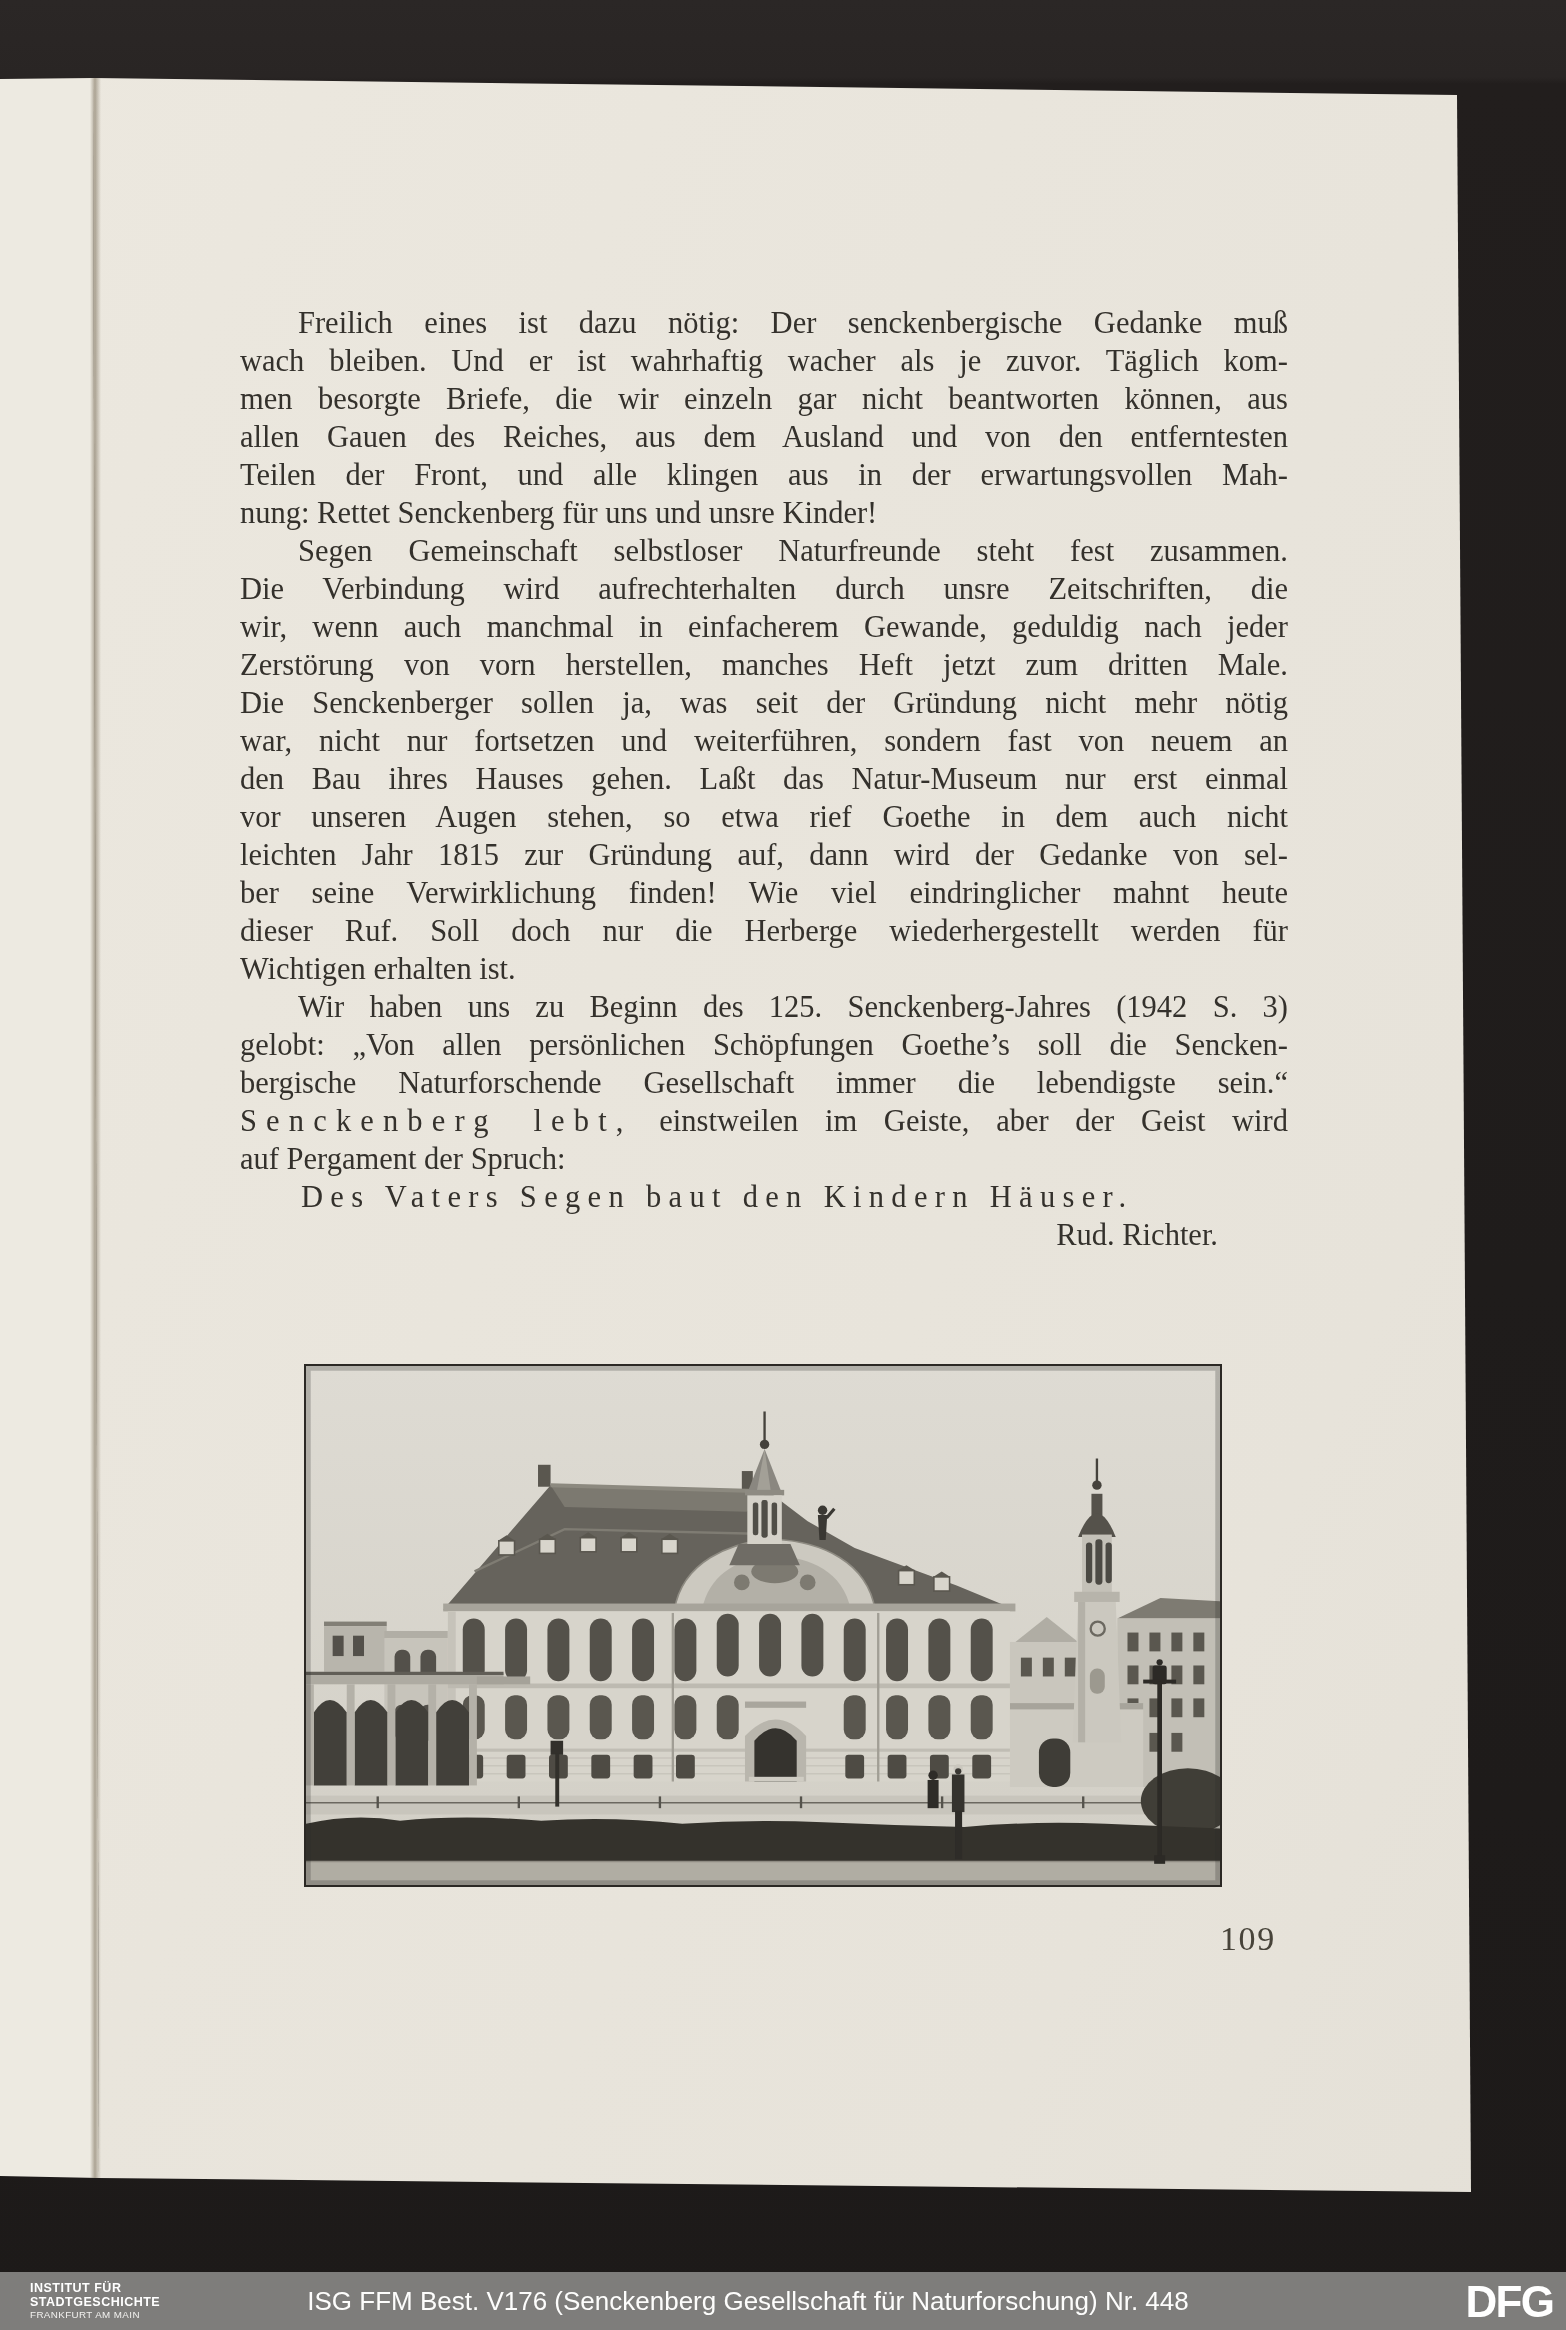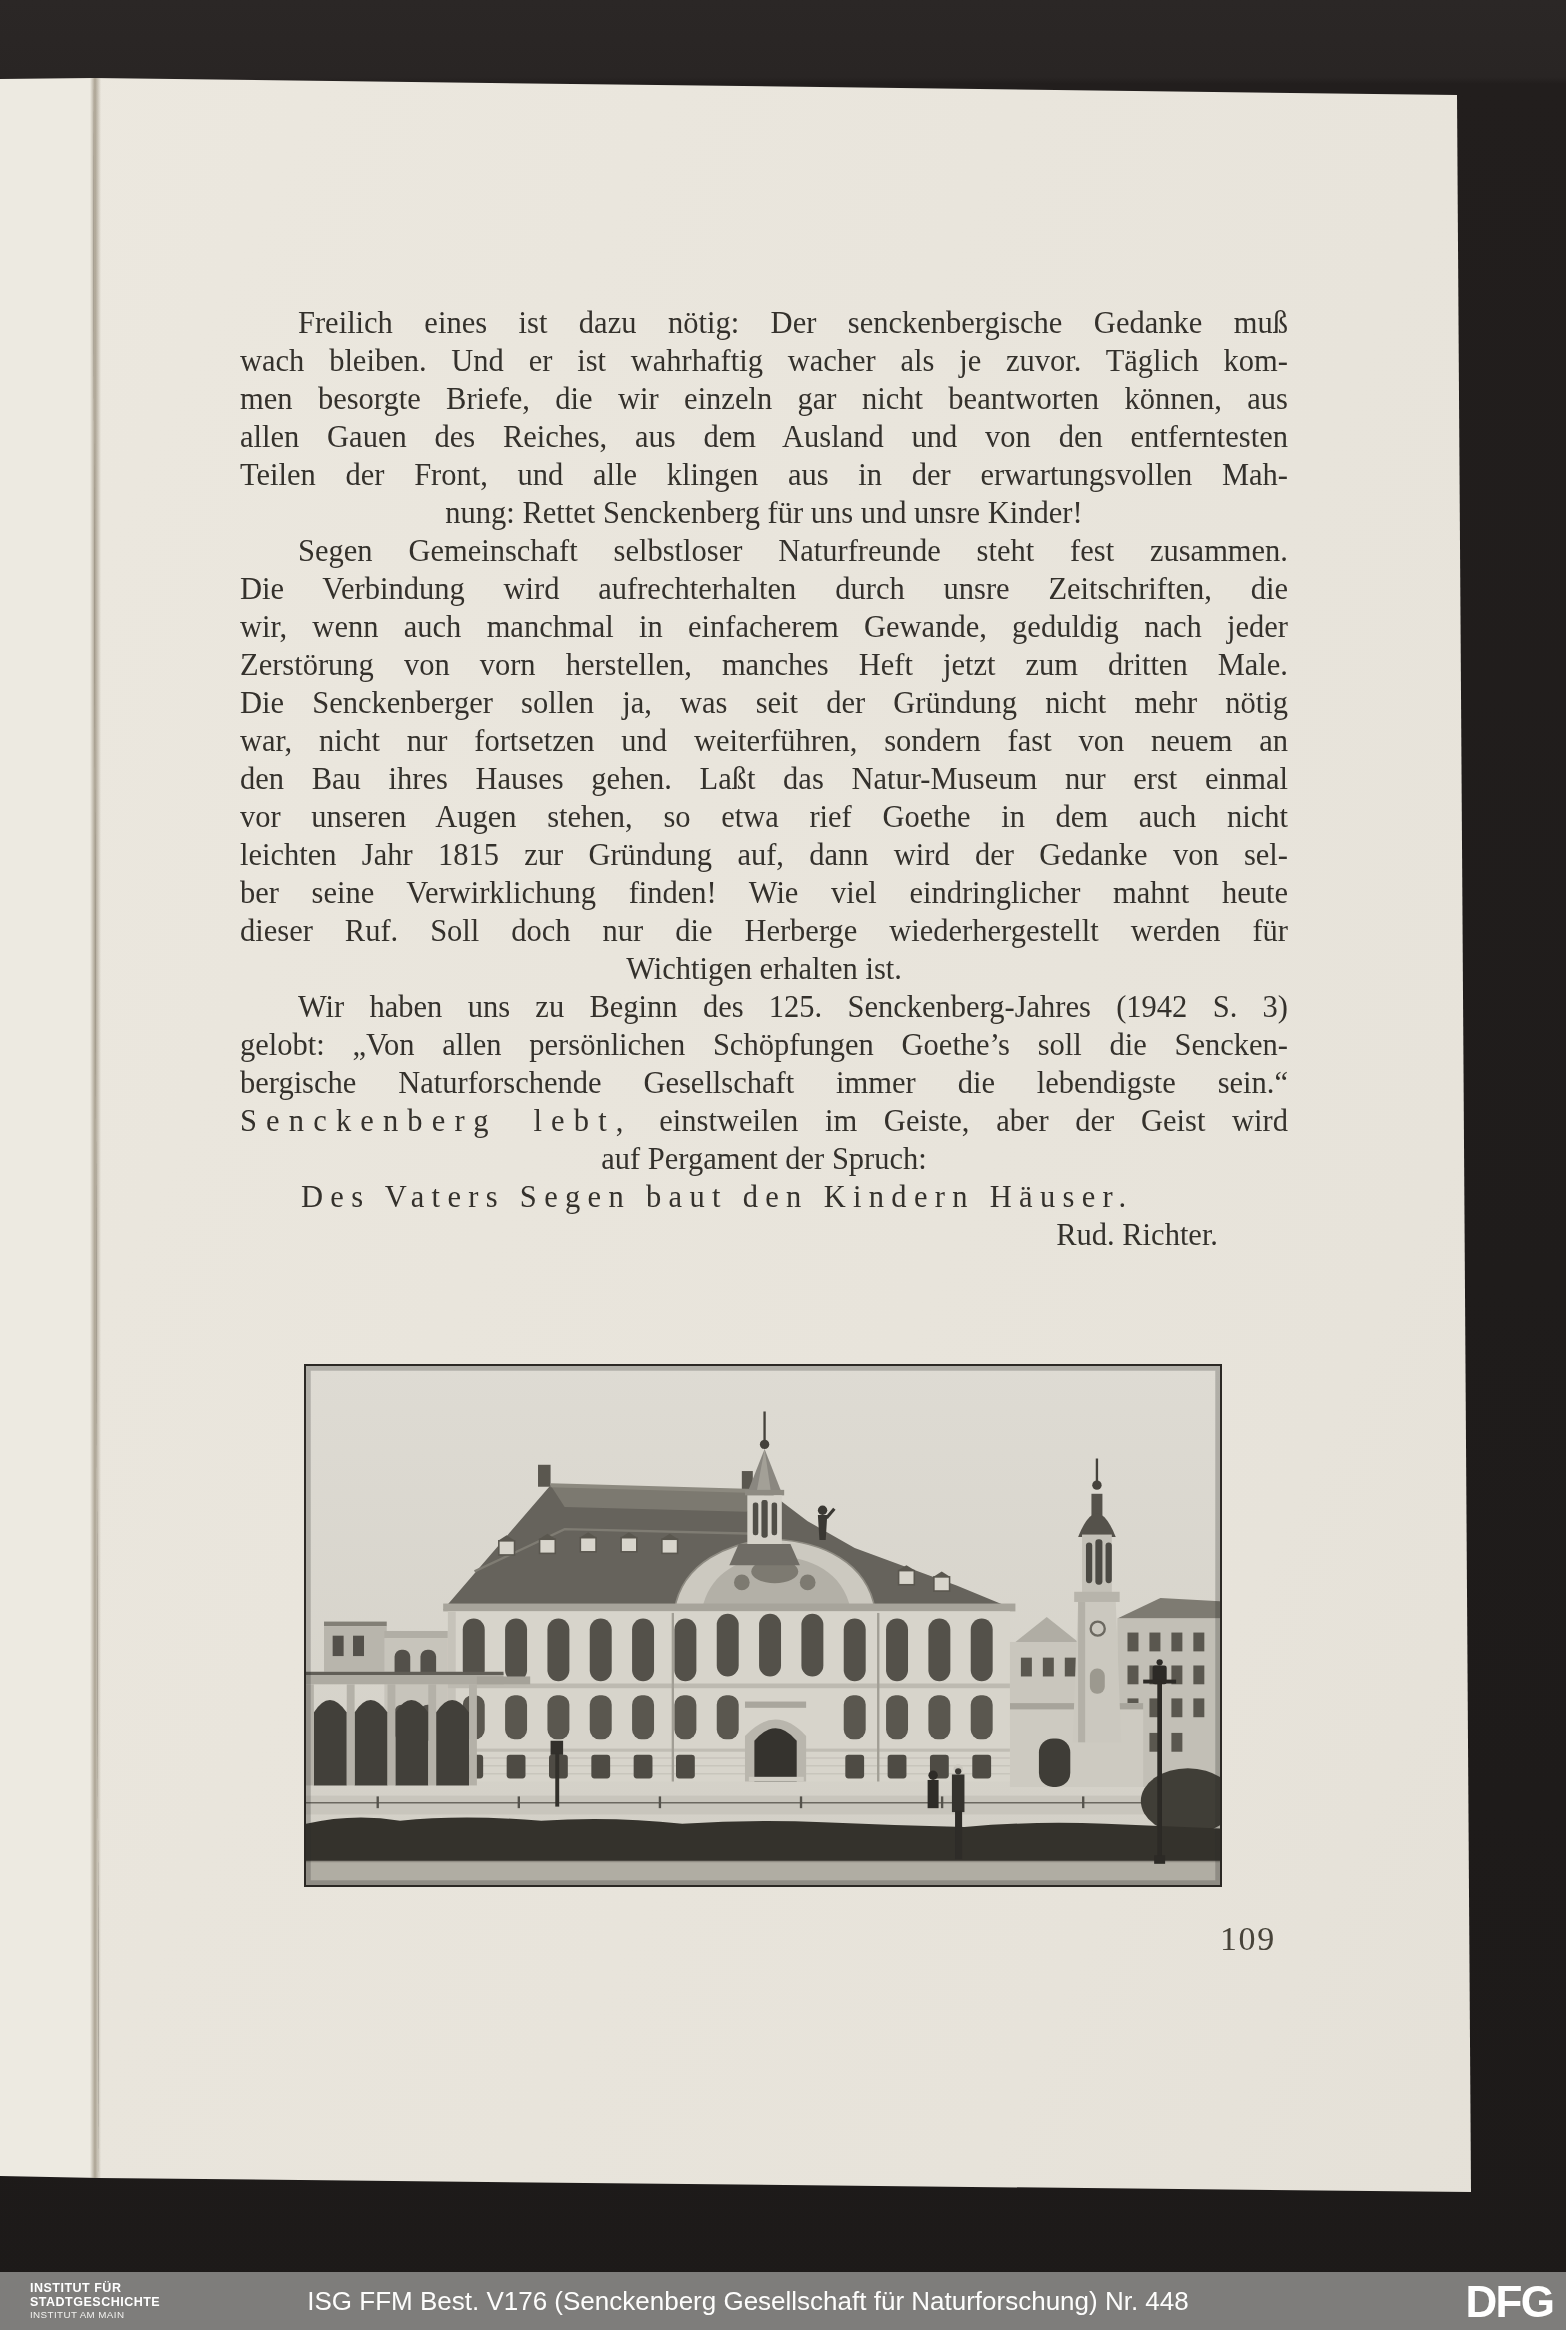--- a/index.html
+++ b/index.html
@@ -13,21 +13,21 @@
   .page-sliver{position:absolute;inset:0;background:#edeae1;
         clip-path:polygon(0px 79px,93px 78px,99px 2178px,0px 2176px);}
   .fold-line{position:absolute;left:90px;top:78px;width:11px;height:2100px;
         background:linear-gradient(90deg,rgba(120,110,95,0) 0%,rgba(150,140,122,.75) 45%,rgba(120,110,95,0) 100%);}
   
   .textblock{position:absolute;left:240px;top:304px;width:1048px;color:#34312c;
         font-size:30.5px;line-height:38px;}
   .ln{height:38px;white-space:normal;}
   .j {text-align:justify;text-align-last:justify;}
   .jf{text-align:justify;text-align-last:justify;padding-left:58px;}
-  .l {text-align:center;}
+  .l {text-align:left;}
   .sp{text-align:left;padding-left:61px;letter-spacing:.24em;}
   .r {text-align:right;padding-right:70px;}
   .spaced-lead{letter-spacing:.30em;}
   .pagenum{position:absolute;left:1220px;top:1920px;width:94px;text-align:left;
         font-size:34px;color:#474339;letter-spacing:1.6px;}
   
   .photo-frame{position:absolute;left:304px;top:1364px;width:918px;height:523px;
         box-sizing:border-box;border:2.3px solid #2b2824;background:#d8d5cd;}
   .photo-frame svg{display:block;width:100%;height:100%;}
   
@@ -309,20 +309,20 @@
       <rect x="3" y="3" width="1160" height="656" fill="none" stroke="rgba(45,42,38,0.25)" stroke-width="6"></rect>
     </svg>
   </div>
 
   <div class="pagenum">109</div>
 
   <div class="footer-bar">
     <div class="inst">
       <div class="l1">INSTITUT FÜR</div>
       <div class="l2">STADTGESCHICHTE</div>
-      <div class="l3">INSTITUT AM MAIN</div>
+      <div class="l3">FRANKFURT AM MAIN</div>
     </div>
     <div class="ref">ISG FFM Best. V176 (Senckenberg Gesellschaft für Naturforschung) Nr. 448</div>
     <div class="dfg">DFG</div>
   </div>
 
 </div>
 
 
 </body></html>

